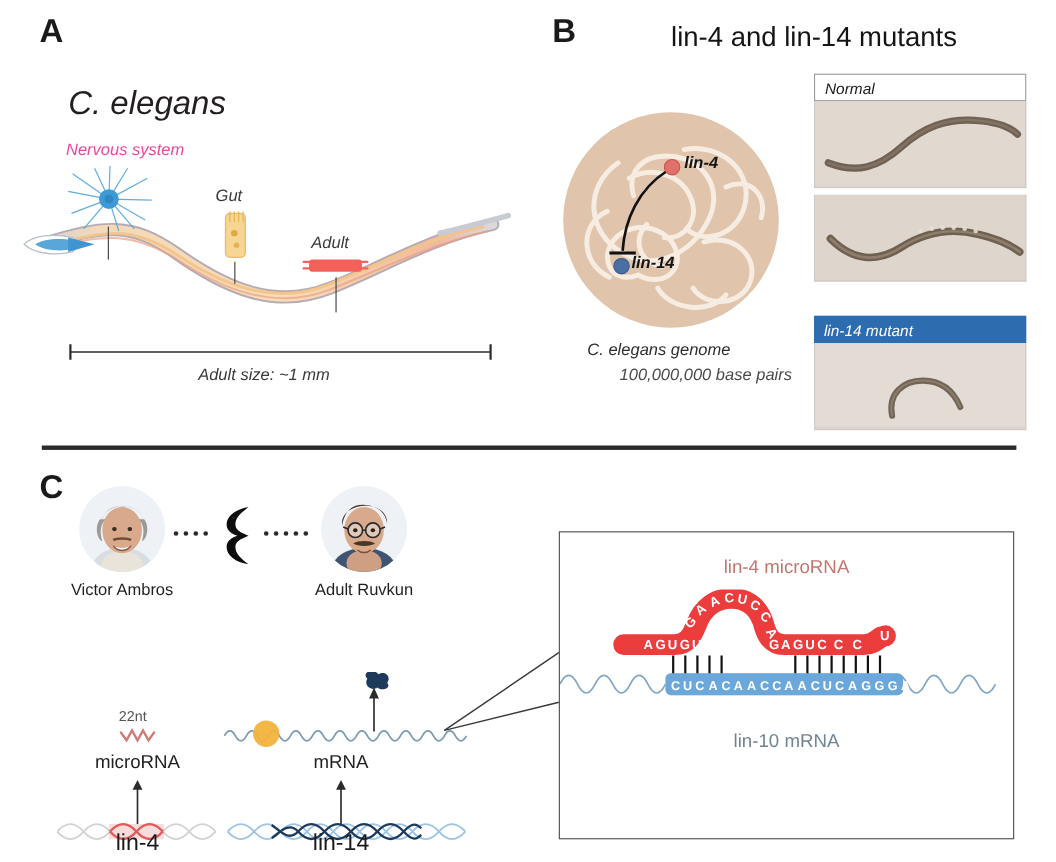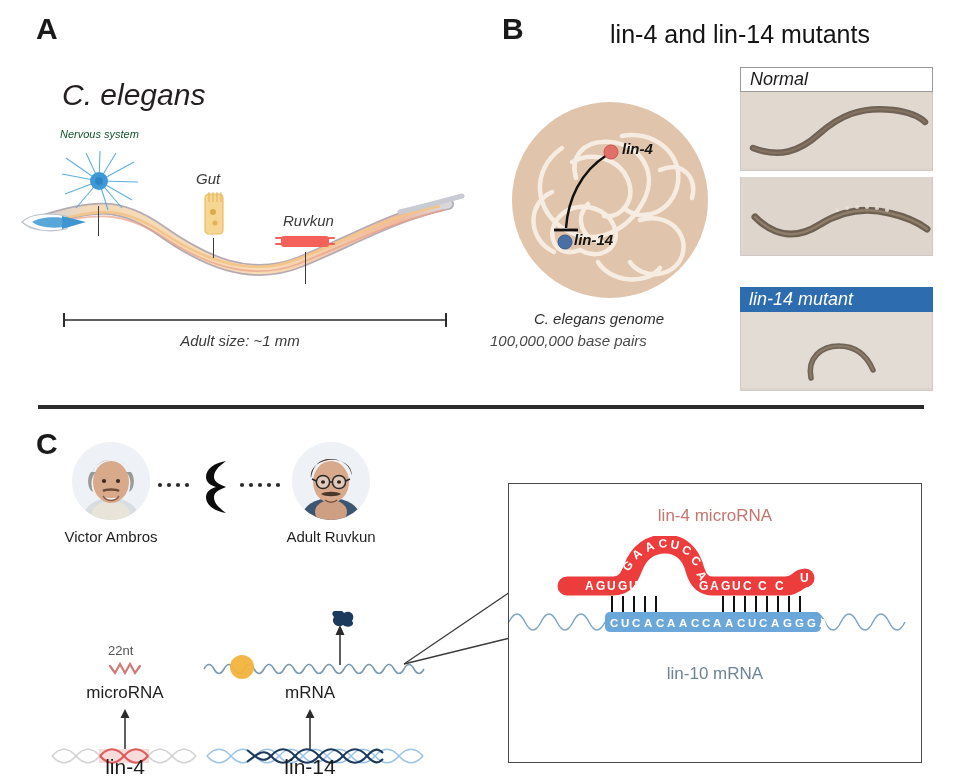--- a/index.html
+++ b/index.html
@@ -5,40 +5,40 @@
   html,body{margin:0;padding:0;background:#ffffff;}
   body{width:960px;height:784px;position:relative;overflow:hidden;
        font-family:"Liberation Sans","DejaVu Sans",sans-serif;color:#231f20;}
   .abs{position:absolute;}
   .panel-letter{font-size:30px;font-weight:bold;color:#1a1a1a;letter-spacing:0px;}
 
   
   #panelA{left:0;top:0;width:480px;height:392px;}
   #a-letter{left:36px;top:12px;}
   #a-title{left:62px;top:78px;font-size:30px;font-style:italic;color:#231f20;}
-  #a-nerv-label{left:60px;top:128px;font-size:11px;font-style:italic;color:#14532d;}
+  #a-nerv-label{left:60px;top:128px;font-size:15px;font-style:italic;color:#ec4899;}
   #a-gut-label{left:196px;top:170px;font-size:15px;font-style:italic;color:#3a3a3a;}
   #a-muscle-label{left:283px;top:212px;font-size:15px;font-style:italic;color:#3a3a3a;}
   #a-scale-label{left:0;top:332px;width:480px;text-align:center;font-size:15px;
                  font-style:italic;color:#3a3a3a;}
 
   
   #panelB{left:480px;top:0;width:480px;height:392px;}
   #b-letter{left:22px;top:12px;}
   #b-title{left:60px;top:20px;width:400px;text-align:center;font-size:25px;
            font-weight:500;color:#141414;}
   #b-genome-cap1{left:4px;top:310px;width:230px;text-align:center;font-size:15px;
                  font-style:italic;color:#2e2e2e;}
-  #b-genome-cap2{left:10px;top:332px;width:230px;text-align:left;font-size:15px;
+  #b-genome-cap2{left:10px;top:332px;width:230px;text-align:right;font-size:15px;
                  font-style:italic;color:#4a4a4a;}
   .lin-dot-label{position:absolute;font-size:15px;font-weight:bold;font-style:italic;color:#141414;}
 
   .photo-block{position:absolute;width:193px;}
   .photo-bar{height:25px;box-sizing:border-box;display:flex;align-items:center;
-             padding-left:9px;font-size:18px;font-style:italic;}
+             padding-left:9px;font-size:14px;font-style:italic;}
   .bar-normal{background:#ffffff;border:1px solid #9a9a9a;color:#1c1c1c;}
   .bar-lin4{background:#f4656a;color:#ffffff;}
   .bar-lin14{background:#2e6cb0;color:#ffffff;}
   .photo-img{height:78px;border:1px solid #cfcac4;border-top:none;position:relative;
              overflow:hidden;background:#ddd5cd;}
 
   
   #divider{left:38px;top:405px;width:886px;height:4px;background:#2b2b2b;}
 
   
@@ -70,21 +70,21 @@
 <div class="abs" id="panelA">
 
   <div class="abs panel-letter" id="a-letter">A</div>
 
   <div class="abs" id="a-title">C. elegans</div>
 
   <div class="abs" id="a-nerv-label">Nervous system</div>
 
   <div class="abs" id="a-gut-label">Gut</div>
 
-  <div class="abs" id="a-muscle-label">Ruvkun</div>
+  <div class="abs" id="a-muscle-label">Adult</div>
 
   <svg class="abs" style="left:0;top:130px;" width="480" height="200">
     <defs>
       <linearGradient id="bodyg" x1="0" y1="0" x2="1" y2="0">
         <stop offset="0%" stop-color="#cfd2da"></stop>
         <stop offset="12%" stop-color="#f3d9b8"></stop>
         <stop offset="55%" stop-color="#f8dcb6"></stop>
         <stop offset="88%" stop-color="#f0b9a0"></stop>
         <stop offset="100%" stop-color="#d9d9dd"></stop>
       </linearGradient>

